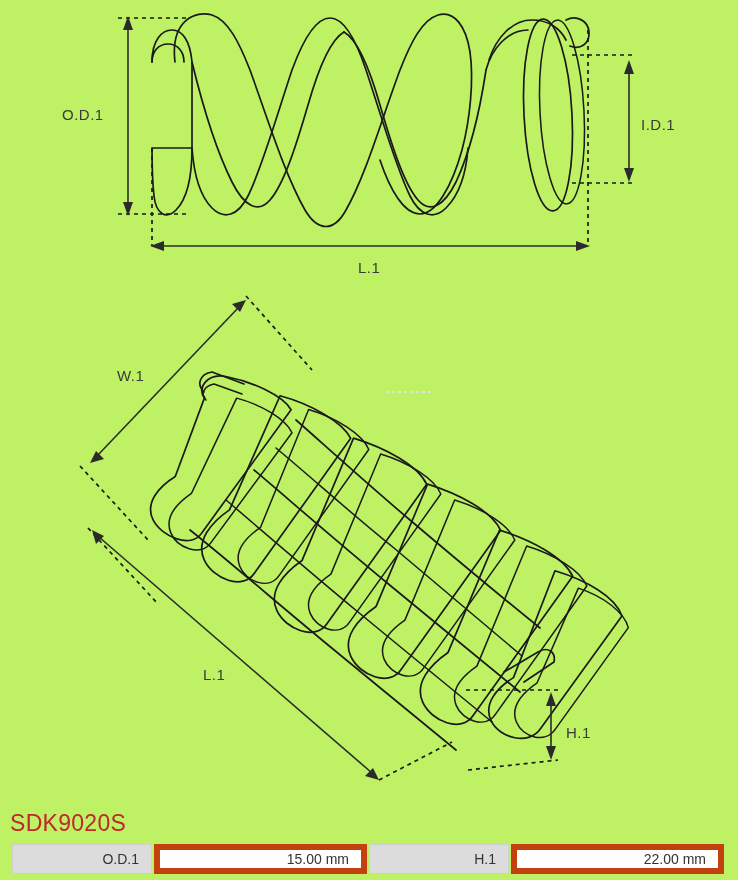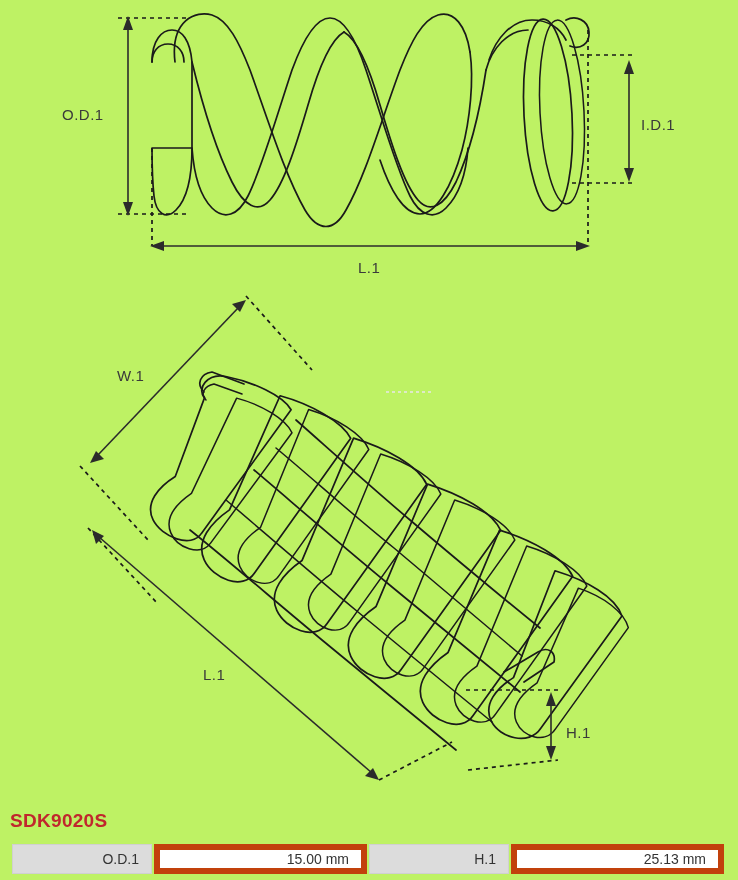--- a/index.html
+++ b/index.html
@@ -47,22 +47,22 @@
     font-size: 15px;
     fill: #3a3a3a;
     letter-spacing: 0.5px;
   }
 
   
   .part-code {
     position: absolute;
     left: 10px;
     top: 810px;
-    font-size: 19px;
-    font-weight: 700;
+    font-size: 23px;
+    font-weight: 400;
     color: #c0272d;
     letter-spacing: 0.3px;
     white-space: nowrap;
   }
 
   
   .spec-table {
     position: absolute;
     left: 10px;
     top: 842px;
@@ -364,18 +364,18 @@
   </div>
 
   <div class="part-code" style="color: rgb(192, 39, 45);">SDK9020S</div>
 
   <table class="spec-table">
     <tbody>
       <tr>
         <td class="spec-key">O.D.1</td>
         <td class="spec-val">15.00 mm</td>
         <td class="spec-key">H.1</td>
-        <td class="spec-val">25.13 mm</td>
+        <td class="spec-val">22.00 mm</td>
       </tr>
     </tbody>
   </table>
 
 </div>
 
 </body></html>

